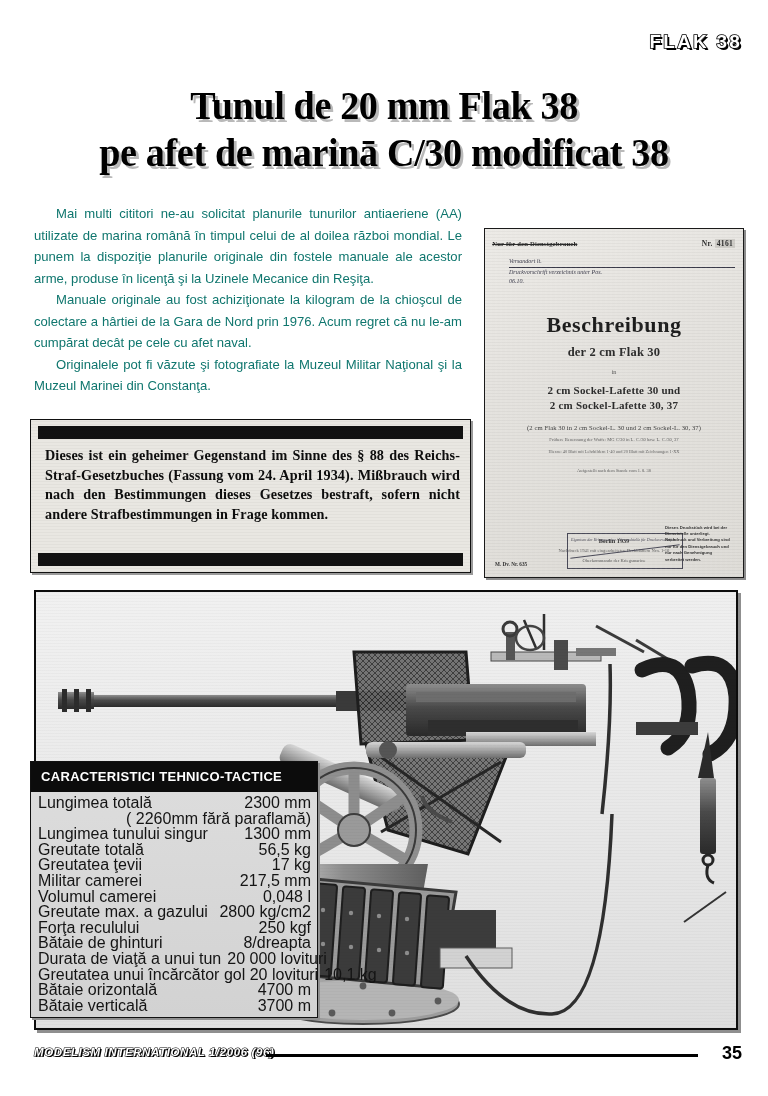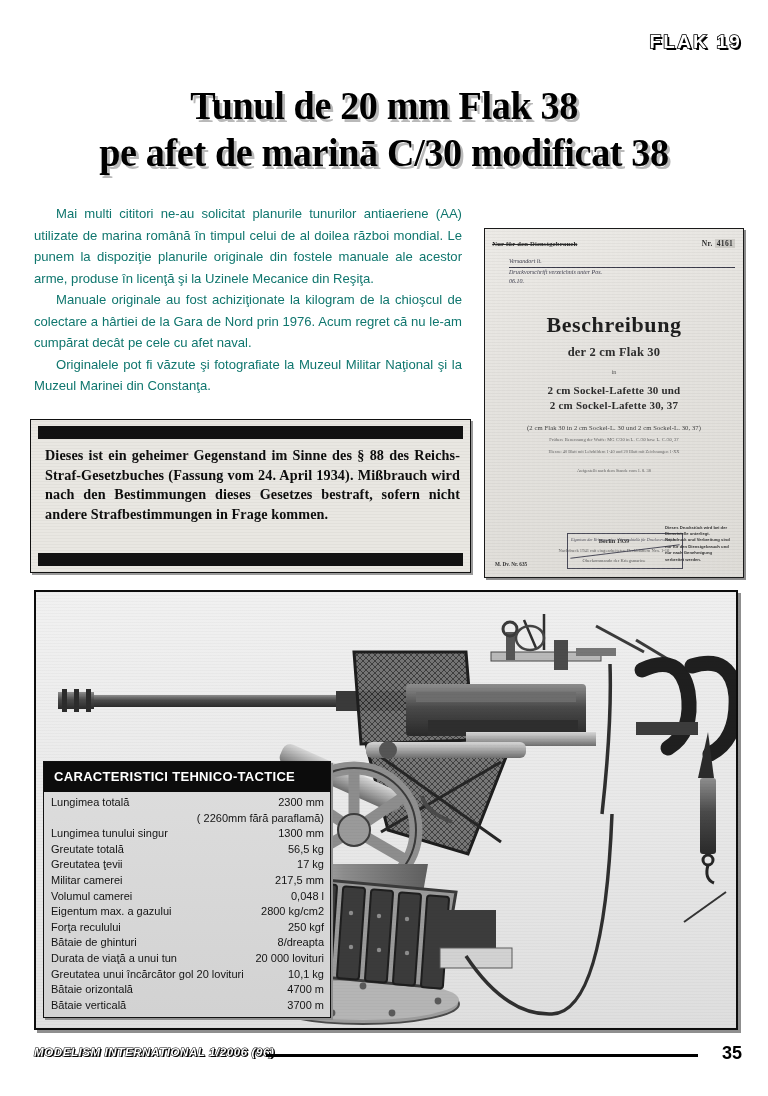--- a/index.html
+++ b/index.html
@@ -208,40 +208,39 @@
 
   
   .spec {
     position: absolute;
     top: 761px; left: 30px;
     width: 286px;
     border: 1.5px solid #111;
     background: #d9d9d9;
     box-shadow: 2px 2px 0 #8f8f8f;
     z-index: 5;
-    margin-left: 13px;
   }
   .spec-head {
     background: #0c0c0c;
     color: #fff;
     font-weight: bold;
     font-size: 13.6px;
     letter-spacing: .3px;
     padding: 7px 0 8px 10px;
     transform: none;
     white-space: nowrap;
   }
   .spec-head span { display:inline-block; transform: scaleX(0.96); transform-origin: left; }
   .spec-body {
     background: linear-gradient(180deg,#dcdcdc,#d2d2d2);
     padding: 3px 6px 4px 7px;
   }
   .spec-row {
     display: flex; justify-content: space-between;
-    font-size: 11px;
+    font-size: 16px;
     line-height: 15.6px;
     color: #141414;
     white-space: nowrap;
   }
   .spec-row .k { padding-right: 6px; }
   .spec-row .v { text-align: right; }
   .spec-row.note { justify-content: flex-end; }
 
   
   .footer { position: absolute; left: 34px; right: 26px; bottom: 28px; height: 22px; }
@@ -260,21 +259,21 @@
     border-top: 3px solid #000;
   }
   .foot-page {
     position: absolute; right: 0; top: -3px;
     font-weight: bold; font-size: 18px; color: #000;
   }
 </style>
 </head>
 <body>
 
-<div class="runhead">FLAK 19</div>
+<div class="runhead">FLAK 38</div>
 
 <div class="title-block">
   <div class="title-line l1">Tunul de 20 mm Flak 38</div>
   <div class="title-line l2">pe afet de marinā C/30 modificat 38</div>
 </div>
 
 <div class="bodycopy">
   <p>Mai multi cititori ne-au solicitat planurile tunurilor antiaeriene (AA) utilizate de marina română în timpul celui de al doilea război mondial. Le punem la dispoziţie planurile originale din fostele manuale ale acestor arme, produse în licenţă şi la Uzinele Mecanice din Reşiţa.</p>
   <p>Manuale originale au fost achiziţionate la kilogram de la chioşcul de colectare a hârtiei de la Gara de Nord prin 1976. Acum regret că nu le-am cumpărat decât pe cele cu afet naval.</p>
   <p>Originalele pot fi văzute şi fotografiate la Muzeul Militar Naţional şi la Muzeul Marinei din Constanţa.</p>
@@ -462,21 +461,21 @@
       </div>
     <div class="spec-row">
         <span class="k">Militar camerei</span>
         <span class="v">217,5 mm</span>
       </div>
     <div class="spec-row">
         <span class="k">Volumul camerei</span>
         <span class="v">0,048 l</span>
       </div>
     <div class="spec-row">
-        <span class="k">Eigentum max. a gazului</span>
+        <span class="k">Greutate max. a gazului</span>
         <span class="v">2800 kg/cm2</span>
       </div>
     <div class="spec-row">
         <span class="k">Forţa reculului</span>
         <span class="v">250 kgf</span>
       </div>
     <div class="spec-row">
         <span class="k">Bătaie de ghinturi</span>
         <span class="v">8/dreapta</span>
       </div>

